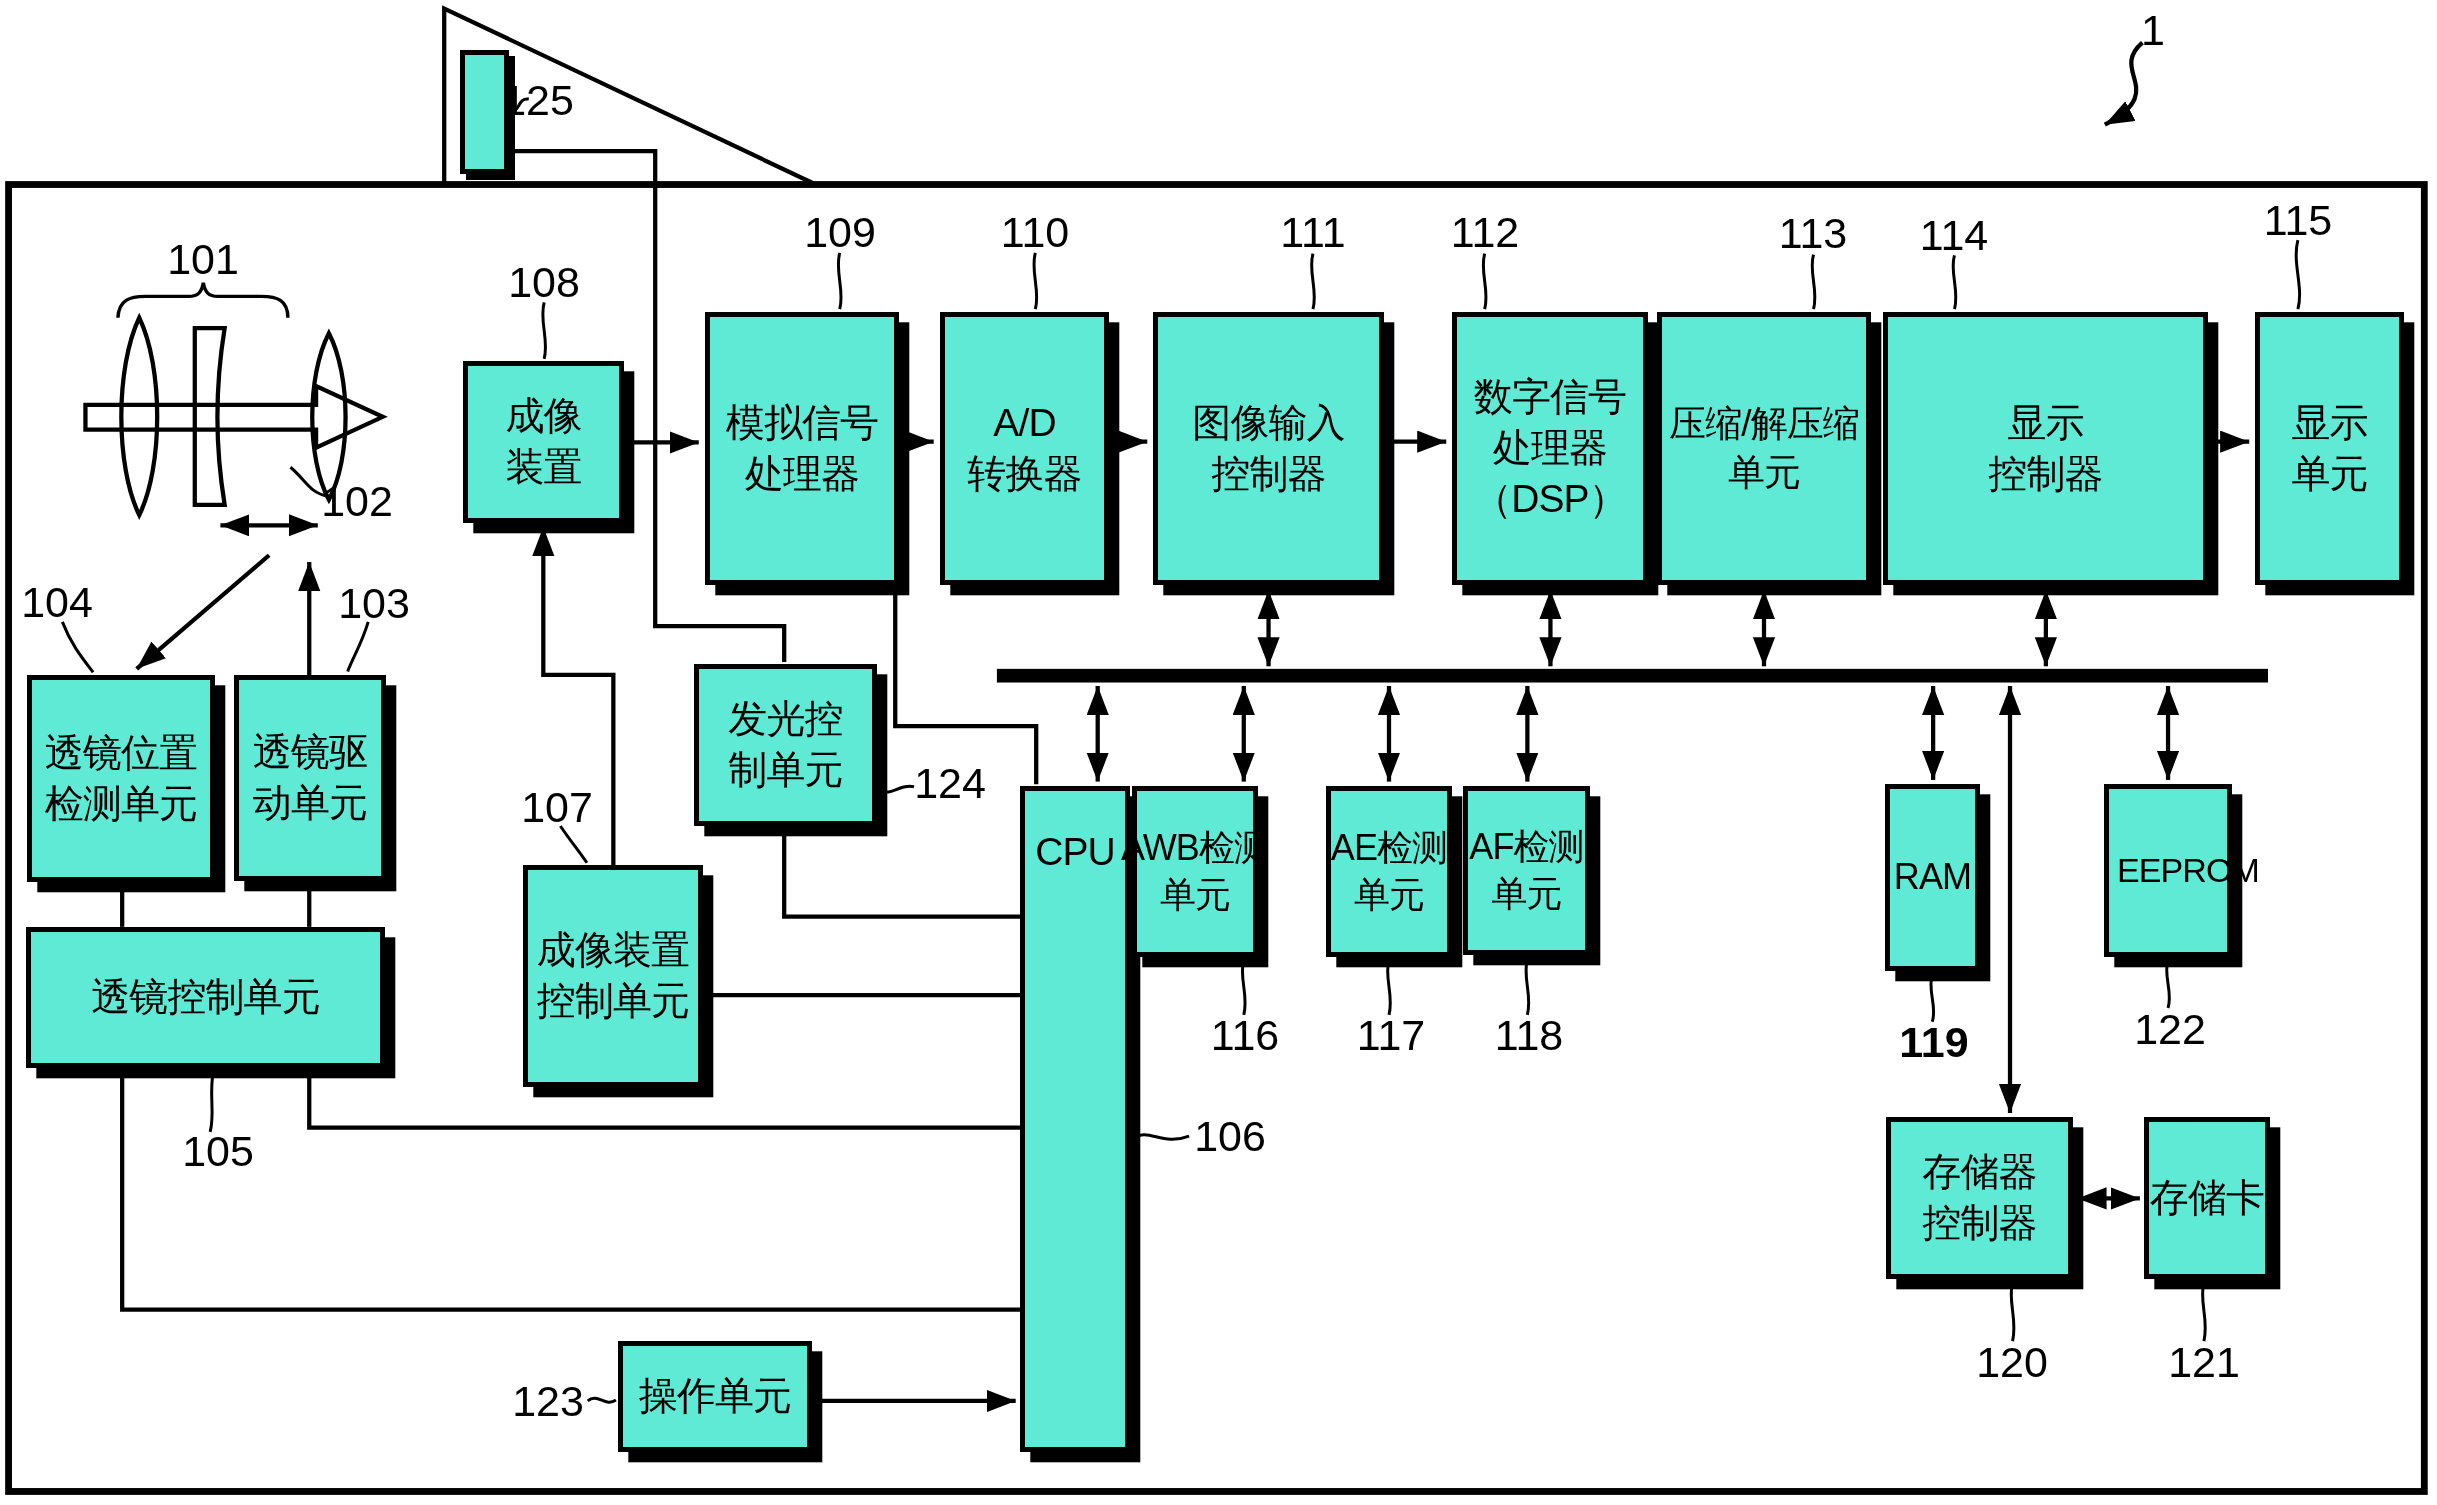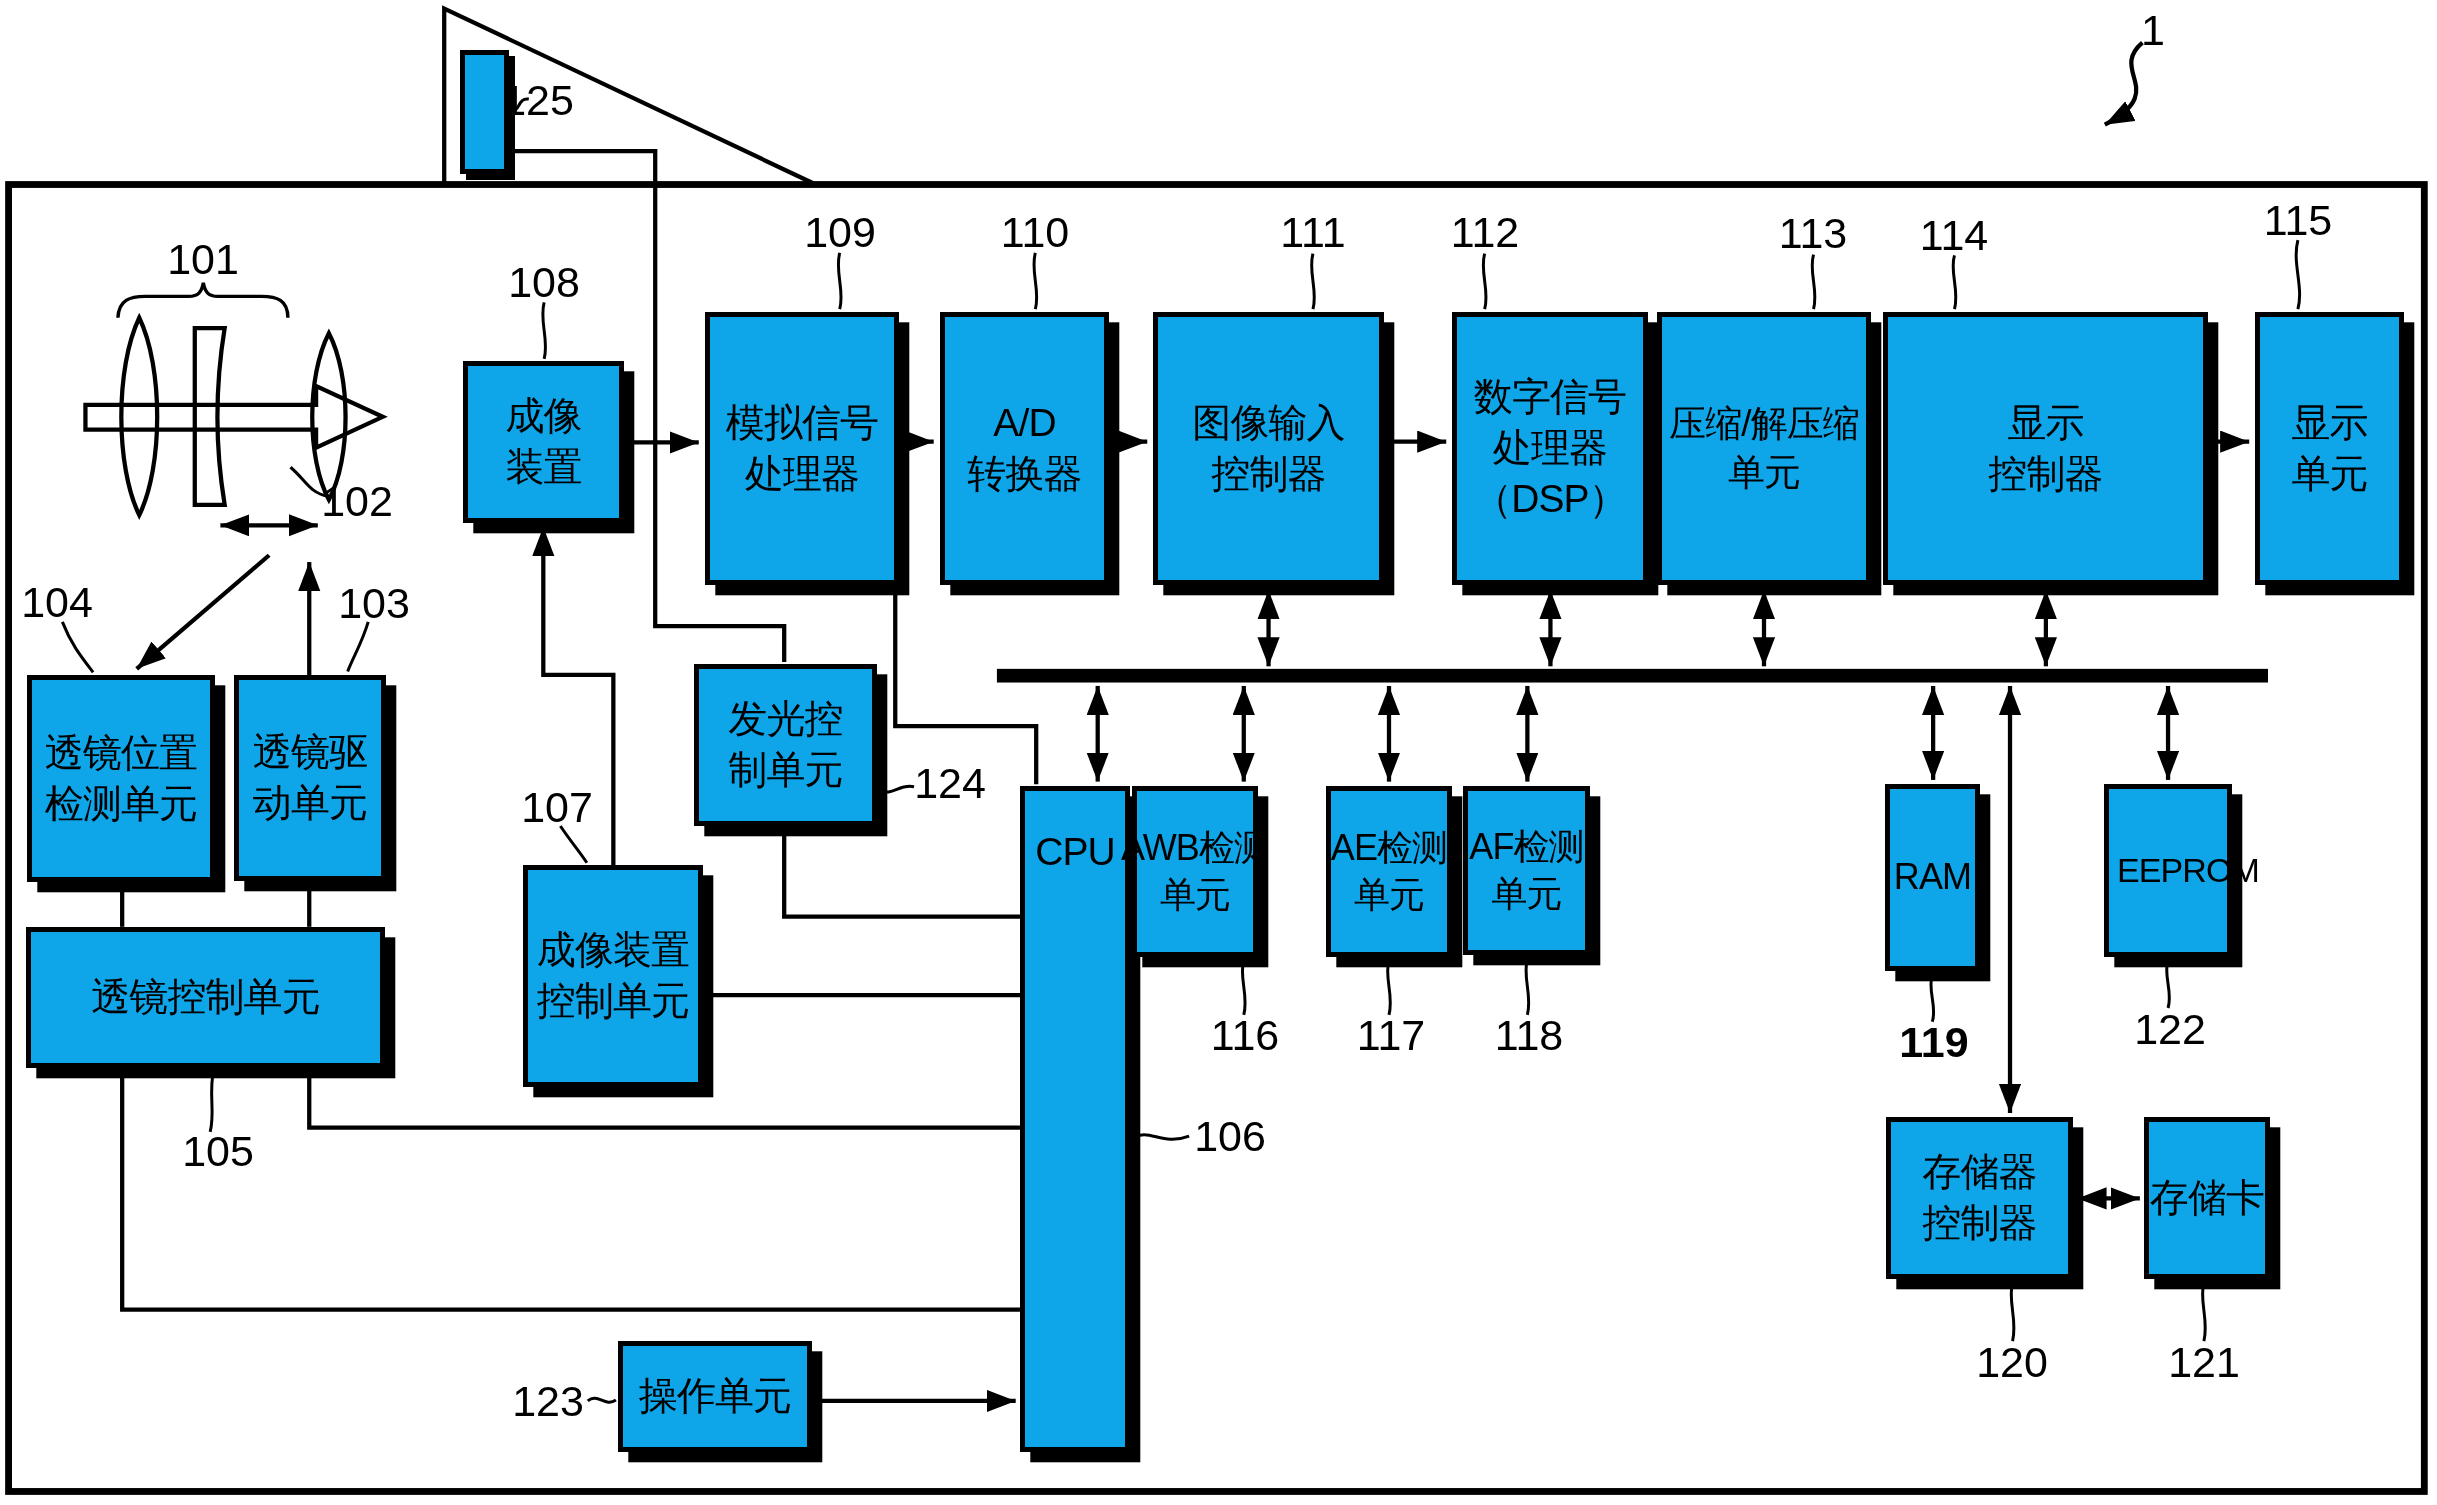--- a/index.html
+++ b/index.html
@@ -1,19 +1,19 @@
 <!DOCTYPE html>
 <html style="font-size:13.7px"><head>
 <meta charset="utf-8">
 <style>
   html,body{margin:0;padding:0;background:#ffffff;}
   #canvas{position:relative;width:2438px;height:1506px;background:#ffffff;
           font-family:"Liberation Sans","DejaVu Sans",sans-serif;color:#000;overflow:hidden;}
   #wires{position:absolute;left:0;top:0;z-index:1;}
-  .box{position:absolute;z-index:2;box-sizing:border-box;background:#0ea5e9;border:5.1px solid #000;
+  .box{position:absolute;z-index:2;box-sizing:border-box;background:#5eead4;border:5.1px solid #000;
        box-shadow:10.3px 10.3px 0 0 #000;display:flex;flex-direction:column;align-items:center;
        justify-content:center;text-align:center;font-size:39px;line-height:1.3;letter-spacing:-0.9px;
        white-space:nowrap;}
   .box.noshadow{box-shadow:6px 6px 0 0 #000;}
   .box.topalign{justify-content:flex-start;padding-top:36px;}
   .box.small{font-size:36px;}
   .ref{position:absolute;z-index:3;transform:translate(-50%,-50%);font-size:43px;
        letter-spacing:0;white-space:nowrap;font-family:"Liberation Sans","DejaVu Sans",sans-serif;}
 </style>
 </head>

